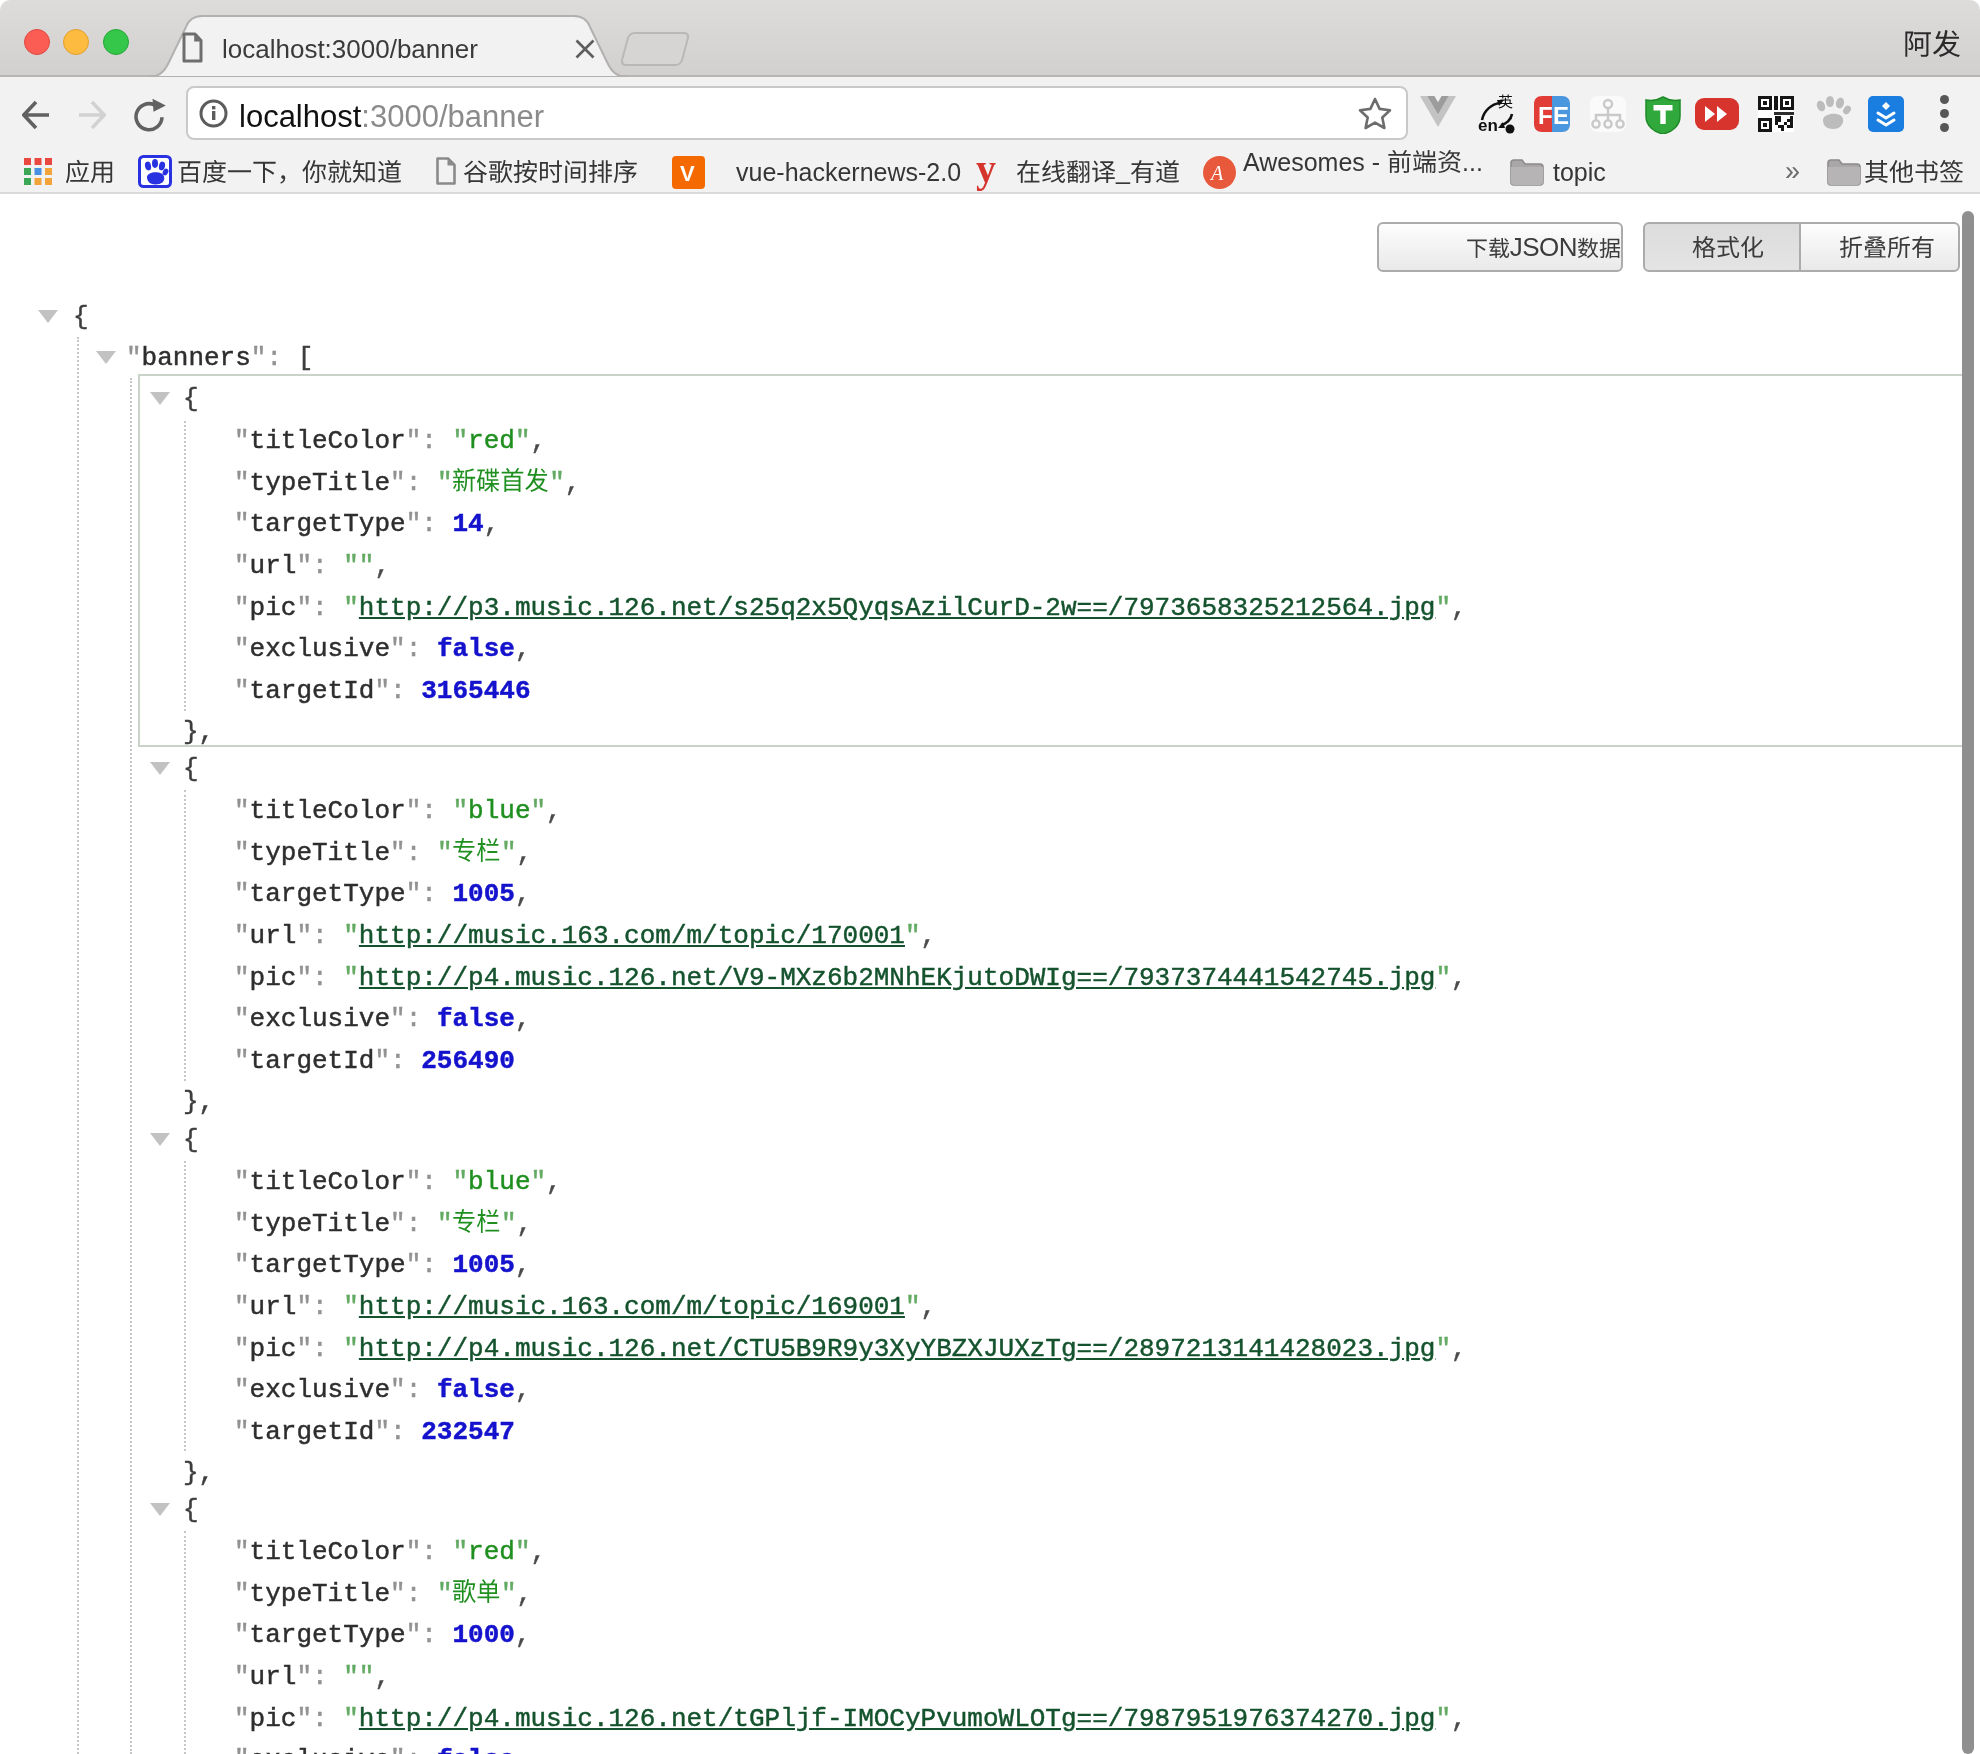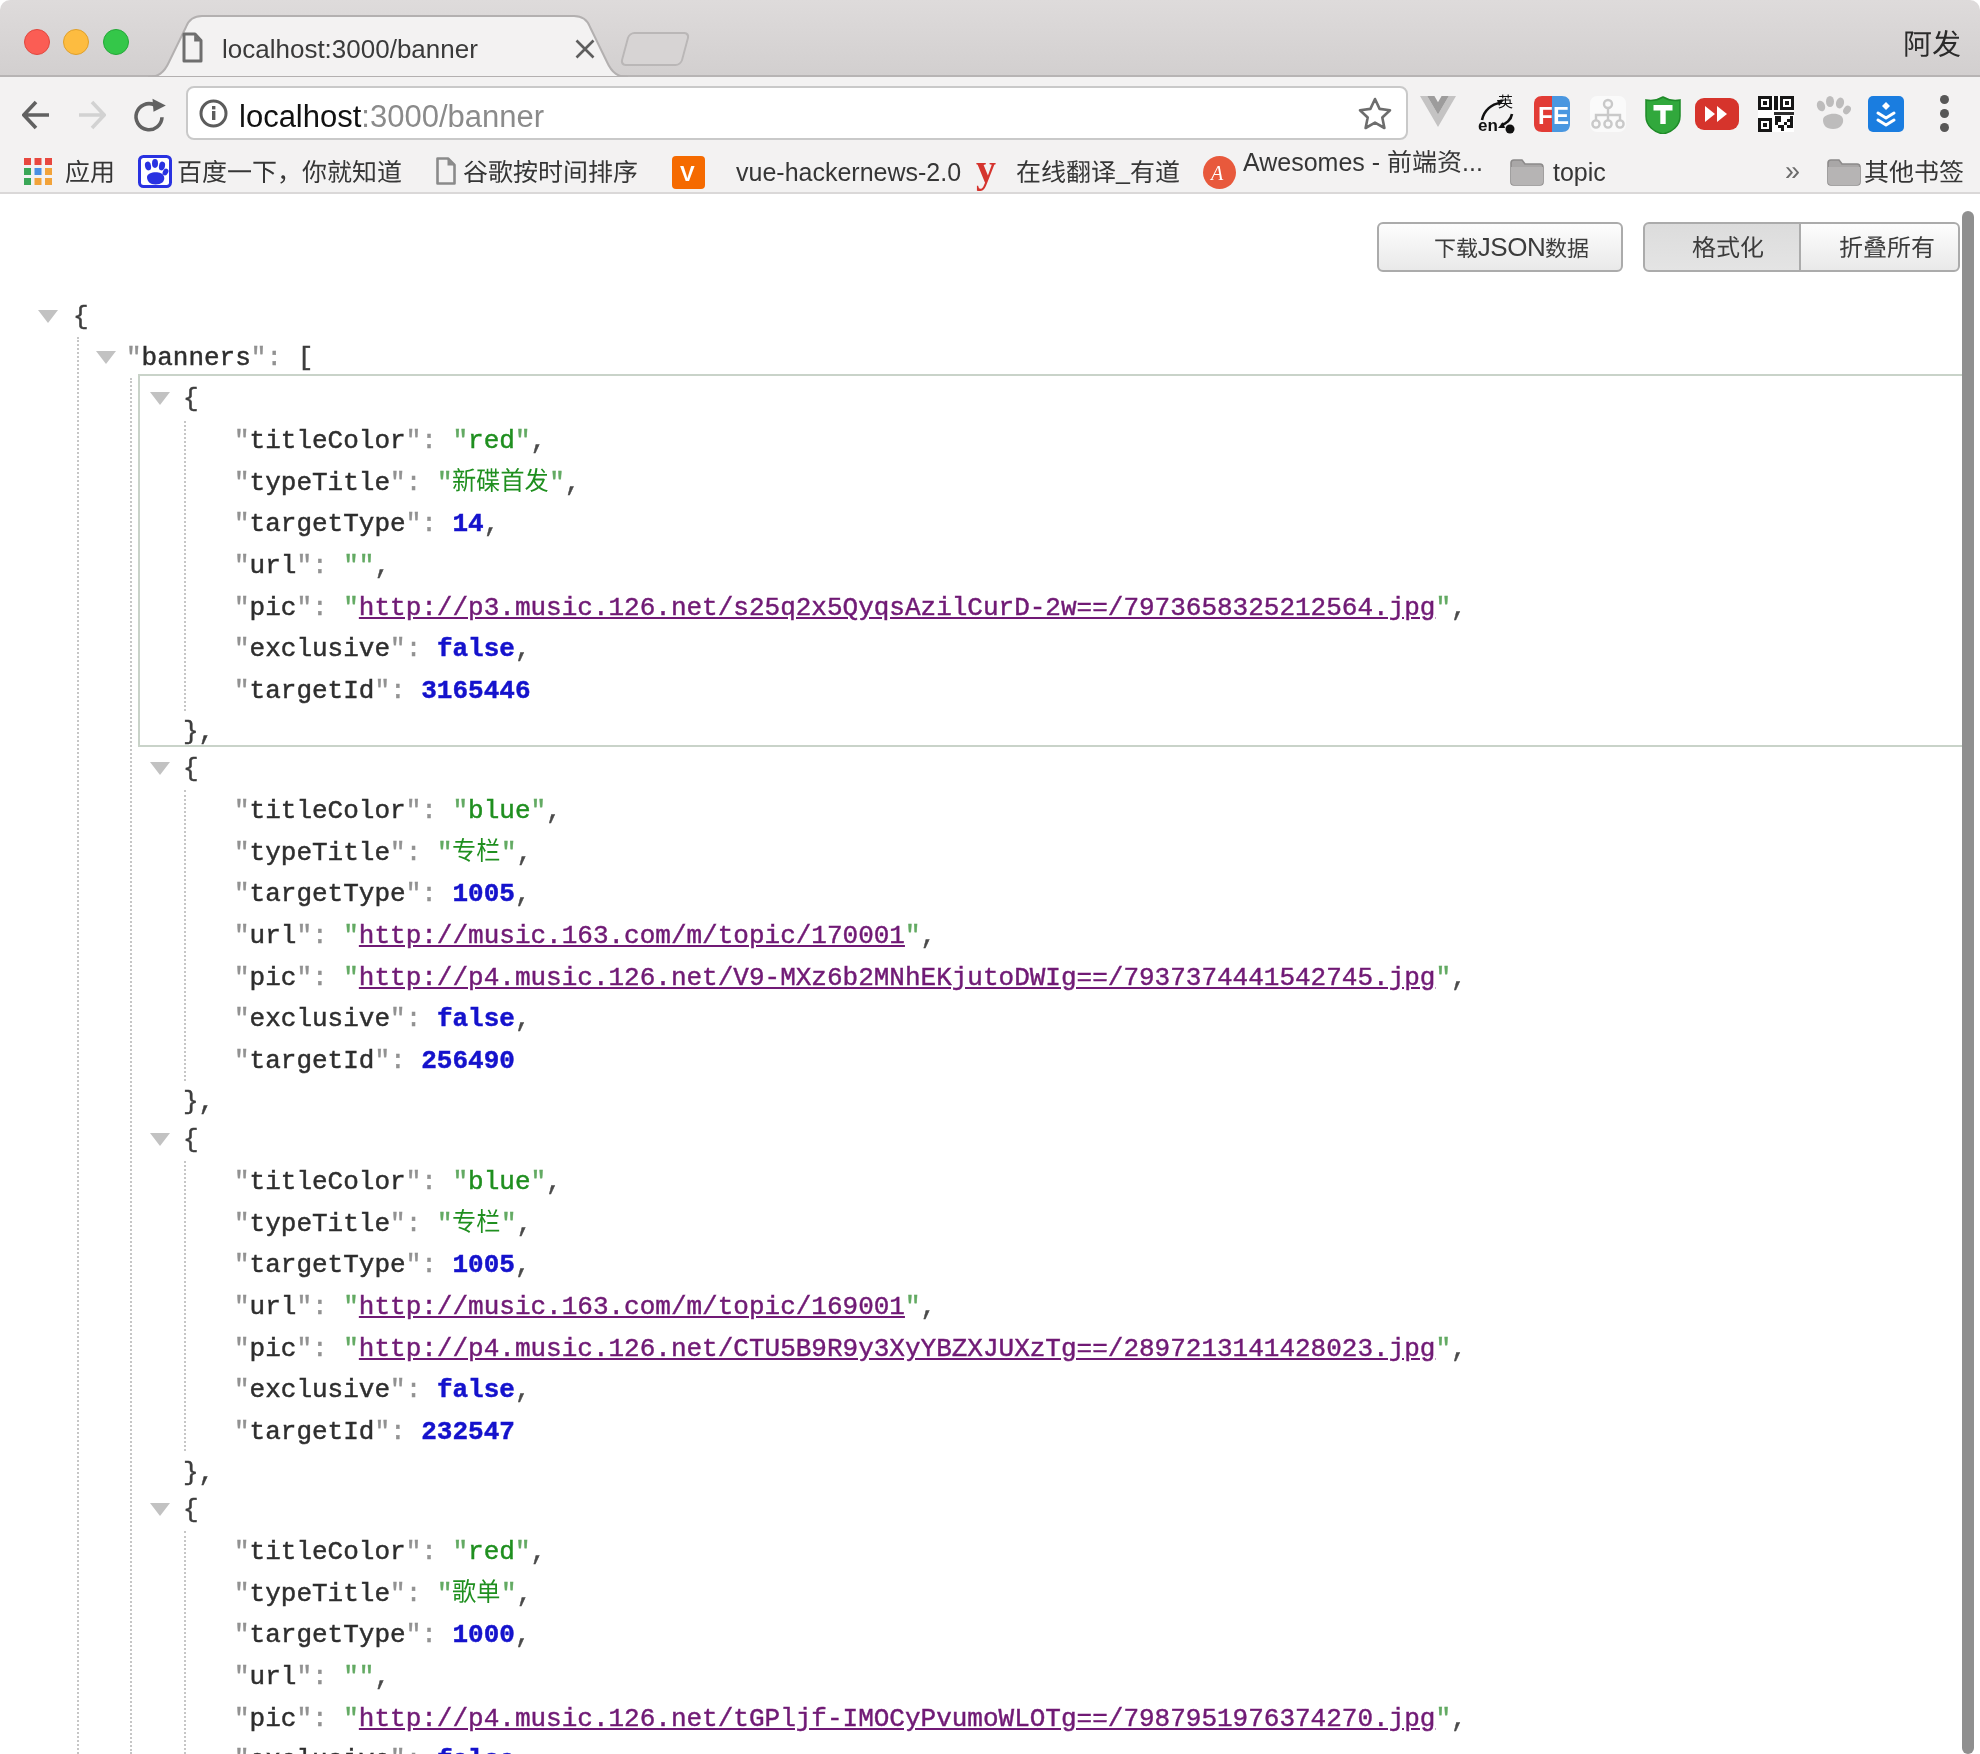--- a/index.html
+++ b/index.html
@@ -30,21 +30,21 @@
 #content{left:0;top:195px;width:1980px;height:1559px;background:#fff}
 .btn{border:2px solid #ababab;border-radius:6px;background:linear-gradient(#fdfdfd,#e9e9e9);
   font-size:26px;color:#3c3c3c;text-align:center;line-height:46px}
 #scroll{left:1962px;top:211px;width:12px;height:1543px;background:#8f8f8f;border-radius:7px;z-index:9}
 
 .row{position:absolute;height:42px;line-height:42px;font-family:"Liberation Mono",monospace;
   font-size:26px;white-space:pre;-webkit-text-stroke:0.45px currentColor}
 .q{color:#929292}.k{color:#2e2e2e}.c{color:#4a4a4a}.br{color:#3d3d3d}
 .g{color:#1f8f1f}.gq{color:#63aa63}
 .n{color:#1412cc;font-weight:bold}
-.l{color:#701a75;text-decoration:underline}
+.l{color:#14532d;text-decoration:underline}
 .guide{position:absolute;width:0;border-left:2px dotted #c6c6c6}
 .tri{position:absolute;width:0;height:0;border-left:10px solid transparent;
   border-right:10px solid transparent;border-top:13px solid #c2c2c2}
 #hovbox{left:138px;top:374px;width:1827px;height:373px;border:2px solid #c9d3c9}
 </style></head><body>
 <div id="page">
 
 <div id="tabstrip" class="abs"></div>
 <div id="tabline" class="abs"></div>
 <div class="abs light" style="left:24px;background:#fb5d54;border:1px solid #e1473e"></div>
@@ -242,21 +242,21 @@
 <div class="abs bm" style="left:1553px;top:158px">topic</div>
 <div class="abs" style="left:1785px;top:156px;font-size:27px;color:#6b6b6b">»</div>
 <svg class="abs" style="left:1827px;top:159px" width="34" height="27" viewBox="0 0 34 27">
 <path d="M1 4 C1 2.3 2.3 1 4 1 L12 1 L15 5 L30 5 C31.7 5 33 6.3 33 8 L33 23 C33 24.7 31.7 26 30 26 L4 26 C2.3 26 1 24.7 1 23 Z" fill="#a9a7a7" stroke="#8c8a8a" stroke-width="1.6"></path>
 <path d="M1 8 L33 8 L33 23 C33 24.7 31.7 26 30 26 L4 26 C2.3 26 1 24.7 1 23 Z" fill="#b6b4b4"></path>
   </svg>
 <div class="abs bm" style="left:1864px;top:158px"><svg preserveAspectRatio="none" style="vertical-align:-3.0px;" width="100.0" height="25" viewBox="0 -880 4000 1000">
       <path d="M573 -65C691 -21 810 33 880 76L949 26C871 -15 743 -71 625 -112ZM361 -118C291 -69 153 -11 45 21C61 36 83 62 94 78C202 43 339 -15 428 -71ZM686 -839V-723H313V-839H239V-723H83V-653H239V-205H54V-135H946V-205H761V-653H922V-723H761V-839ZM313 -205V-315H686V-205ZM313 -653H686V-553H313ZM313 -488H686V-379H313Z M1398 -740V-476L1271 -427L1300 -360L1398 -398V-72C1398 38 1433 67 1554 67C1581 67 1787 67 1815 67C1926 67 1951 22 1963 -117C1941 -122 1911 -135 1893 -147C1885 -29 1875 -2 1813 -2C1769 -2 1591 -2 1556 -2C1485 -2 1472 -14 1472 -72V-427L1620 -485V-143H1691V-512L1847 -573C1846 -416 1844 -312 1837 -285C1830 -259 1820 -255 1802 -255C1790 -255 1753 -254 1726 -256C1735 -238 1742 -208 1744 -186C1775 -185 1818 -186 1846 -193C1877 -201 1898 -220 1906 -266C1915 -309 1918 -453 1918 -635L1922 -648L1870 -669L1856 -658L1847 -650L1691 -590V-838H1620V-562L1472 -505V-740ZM1266 -836C1210 -684 1117 -534 1018 -437C1032 -420 1053 -382 1060 -365C1094 -401 1128 -442 1160 -487V78H1234V-603C1273 -671 1308 -743 1336 -815Z M2717 -760C2781 -717 2864 -656 2905 -617L2951 -674C2909 -711 2824 -770 2762 -810ZM2126 -665V-592H2418V-395H2060V-323H2418V79H2494V-323H2864C2853 -178 2839 -115 2819 -97C2809 -88 2798 -87 2777 -87C2754 -87 2689 -88 2626 -94C2640 -73 2650 -43 2652 -21C2713 -18 2773 -17 2804 -19C2839 -22 2862 -28 2882 -50C2912 -79 2928 -160 2943 -361C2944 -372 2946 -395 2946 -395H2800V-665H2494V-837H2418V-665ZM2494 -395V-592H2726V-395Z M3424 -280C3460 -215 3498 -128 3512 -75L3576 -101C3561 -153 3521 -238 3484 -302ZM3176 -252C3219 -190 3266 -108 3286 -57L3349 -88C3329 -139 3280 -219 3236 -279ZM3701 -403H3294V-339H3701ZM3574 -845C3548 -772 3503 -701 3449 -654C3460 -648 3477 -638 3491 -628C3388 -514 3204 -420 3035 -370C3052 -354 3070 -329 3080 -310C3152 -334 3225 -365 3294 -403C3370 -444 3441 -493 3501 -547C3606 -451 3773 -362 3916 -319C3927 -339 3948 -367 3964 -381C3816 -418 3637 -502 3542 -586L3563 -610L3526 -629C3542 -647 3558 -668 3573 -690H3665C3698 -647 3730 -592 3744 -557L3815 -575C3802 -607 3774 -652 3745 -690H3939V-752H3611C3624 -777 3635 -802 3645 -828ZM3185 -845C3154 -746 3099 -647 3037 -583C3054 -573 3085 -554 3099 -542C3133 -582 3167 -633 3197 -690H3241C3266 -646 3289 -593 3299 -558L3366 -578C3358 -608 3338 -651 3316 -690H3477V-752H3227C3237 -777 3247 -802 3256 -827ZM3759 -297C3717 -200 3658 -91 3600 -13H3063V54H3934V-13H3686C3734 -91 3786 -190 3827 -277Z" fill="#363636"></path>
     </svg></div>
 <div id="content" class="abs"></div>
-<div class="abs btn" style="left:1377px;top:222px;width:246px;height:50px;text-align:center;padding-left:23px"><svg preserveAspectRatio="none" style="vertical-align:-2.6px;" width="44.0" height="22" viewBox="0 -880 2000 1000">
+<div class="abs btn" style="left:1377px;top:222px;width:246px;height:50px;text-align:right;padding-left:23px"><svg preserveAspectRatio="none" style="vertical-align:-2.6px;" width="44.0" height="22" viewBox="0 -880 2000 1000">
       <path d="M55 -766V-691H441V79H520V-451C635 -389 769 -306 839 -250L892 -318C812 -379 653 -469 534 -527L520 -511V-691H946V-766Z M1736 -784C1782 -745 1835 -690 1858 -653L1915 -693C1890 -730 1836 -783 1790 -819ZM1839 -501C1813 -406 1776 -314 1729 -231C1710 -319 1697 -428 1689 -553H1951V-614H1686C1683 -685 1682 -760 1683 -839H1609C1609 -762 1611 -686 1614 -614H1368V-700H1545V-760H1368V-841H1296V-760H1105V-700H1296V-614H1054V-553H1617C1627 -394 1646 -253 1676 -145C1627 -75 1571 -15 1507 31C1525 44 1547 66 1560 82C1613 41 1661 -9 1704 -64C1741 22 1791 72 1856 72C1926 72 1951 26 1963 -124C1945 -131 1919 -146 1904 -163C1898 -46 1888 -1 1863 -1C1820 -1 1783 -50 1755 -136C1820 -239 1870 -357 1906 -481ZM1065 -92 1073 -22 1333 -49V76H1403V-56L1585 -75V-137L1403 -120V-214H1562V-279H1403V-360H1333V-279H1194C1216 -312 1237 -350 1258 -391H1583V-453H1288C1300 -479 1311 -505 1321 -531L1247 -551C1237 -518 1224 -484 1211 -453H1069V-391H1183C1166 -357 1152 -331 1144 -319C1128 -292 1113 -272 1098 -269C1107 -250 1117 -215 1121 -200C1130 -208 1160 -214 1202 -214H1333V-114Z" fill="#3c3c3c"></path>
     </svg><span style="letter-spacing:-0.5px">JSON</span><svg preserveAspectRatio="none" style="vertical-align:-2.6px;" width="44.0" height="22" viewBox="0 -880 2000 1000">
       <path d="M443 -821C425 -782 393 -723 368 -688L417 -664C443 -697 477 -747 506 -793ZM88 -793C114 -751 141 -696 150 -661L207 -686C198 -722 171 -776 143 -815ZM410 -260C387 -208 355 -164 317 -126C279 -145 240 -164 203 -180C217 -204 233 -231 247 -260ZM110 -153C159 -134 214 -109 264 -83C200 -37 123 -5 41 14C54 28 70 54 77 72C169 47 254 8 326 -50C359 -30 389 -11 412 6L460 -43C437 -59 408 -77 375 -95C428 -152 470 -222 495 -309L454 -326L442 -323H278L300 -375L233 -387C226 -367 216 -345 206 -323H70V-260H175C154 -220 131 -183 110 -153ZM257 -841V-654H50V-592H234C186 -527 109 -465 39 -435C54 -421 71 -395 80 -378C141 -411 207 -467 257 -526V-404H327V-540C375 -505 436 -458 461 -435L503 -489C479 -506 391 -562 342 -592H531V-654H327V-841ZM629 -832C604 -656 559 -488 481 -383C497 -373 526 -349 538 -337C564 -374 586 -418 606 -467C628 -369 657 -278 694 -199C638 -104 560 -31 451 22C465 37 486 67 493 83C595 28 672 -41 731 -129C781 -44 843 24 921 71C933 52 955 26 972 12C888 -33 822 -106 771 -198C824 -301 858 -426 880 -576H948V-646H663C677 -702 689 -761 698 -821ZM809 -576C793 -461 769 -361 733 -276C695 -366 667 -468 648 -576Z M1484 -238V81H1550V40H1858V77H1927V-238H1734V-362H1958V-427H1734V-537H1923V-796H1395V-494C1395 -335 1386 -117 1282 37C1299 45 1330 67 1344 79C1427 -43 1455 -213 1464 -362H1663V-238ZM1468 -731H1851V-603H1468ZM1468 -537H1663V-427H1467L1468 -494ZM1550 -22V-174H1858V-22ZM1167 -839V-638H1042V-568H1167V-349C1115 -333 1067 -319 1029 -309L1049 -235L1167 -273V-14C1167 0 1162 4 1150 4C1138 5 1099 5 1056 4C1065 24 1075 55 1077 73C1140 74 1179 71 1203 59C1228 48 1237 27 1237 -14V-296L1352 -334L1341 -403L1237 -370V-568H1350V-638H1237V-839Z" fill="#3c3c3c"></path>
     </svg></div>
 <div class="abs btn" style="left:1643px;top:222px;width:160px;height:50px;border-radius:6px 0 0 6px;background:linear-gradient(#dcdcdc,#e4e4e4)"><svg preserveAspectRatio="none" style="vertical-align:-2.9px;margin-left:9px" width="72.0" height="24" viewBox="0 -880 3000 1000">
       <path d="M575 -667H794C764 -604 723 -546 675 -496C627 -545 590 -597 563 -648ZM202 -840V-626H52V-555H193C162 -417 95 -260 28 -175C41 -158 60 -129 67 -109C117 -175 165 -284 202 -397V79H273V-425C304 -381 339 -327 355 -299L400 -356C382 -382 300 -481 273 -511V-555H387L363 -535C380 -523 409 -497 422 -484C456 -514 490 -550 521 -590C548 -543 583 -495 626 -450C541 -377 441 -323 341 -291C356 -276 375 -248 384 -230C410 -240 436 -250 462 -262V81H532V37H811V77H884V-270L930 -252C941 -271 962 -300 977 -315C878 -345 794 -392 726 -449C796 -522 853 -610 889 -713L842 -735L828 -732H612C628 -761 642 -791 654 -822L582 -841C543 -739 478 -641 403 -570V-626H273V-840ZM532 -29V-222H811V-29ZM511 -287C570 -318 625 -356 676 -401C725 -358 782 -319 847 -287Z M1709 -791C1761 -755 1823 -701 1853 -665L1905 -712C1875 -747 1811 -798 1760 -833ZM1565 -836C1565 -774 1567 -713 1570 -653H1055V-580H1575C1601 -208 1685 82 1849 82C1926 82 1954 31 1967 -144C1946 -152 1918 -169 1901 -186C1894 -52 1883 4 1855 4C1756 4 1678 -241 1653 -580H1947V-653H1649C1646 -712 1645 -773 1645 -836ZM1059 -24 1083 50C1211 22 1395 -20 1565 -60L1559 -128L1345 -82V-358H1532V-431H1090V-358H1270V-67Z M2867 -695C2797 -588 2701 -489 2596 -406V-822H2516V-346C2452 -301 2386 -262 2322 -230C2341 -216 2365 -190 2377 -173C2423 -197 2470 -224 2516 -254V-81C2516 31 2546 62 2646 62C2668 62 2801 62 2824 62C2930 62 2951 -4 2962 -191C2939 -197 2907 -213 2887 -228C2880 -57 2873 -13 2820 -13C2791 -13 2678 -13 2654 -13C2606 -13 2596 -24 2596 -79V-309C2725 -403 2847 -518 2939 -647ZM2313 -840C2252 -687 2150 -538 2042 -442C2058 -425 2083 -386 2092 -369C2131 -407 2170 -452 2207 -502V80H2286V-619C2324 -682 2359 -750 2387 -817Z" fill="#3c3c3c"></path>
     </svg></div>
 <div class="abs btn" style="left:1801px;top:222px;width:161px;height:50px;border-radius:0 6px 6px 0;border-left:2px solid #ababab;margin-left:-2px"><svg preserveAspectRatio="none" style="vertical-align:-2.9px;margin-left:14px" width="96.0" height="24" viewBox="0 -880 4000 1000">
       <path d="M454 -751V-435C454 -278 442 -113 343 29C363 42 389 62 403 78C511 -76 528 -252 528 -436H717V74H791V-436H960V-507H528V-695C665 -712 818 -737 923 -768L877 -832C775 -799 601 -769 454 -751ZM193 -840V-638H52V-567H193V-352L38 -310L60 -237L193 -277V-12C193 1 187 5 174 6C161 6 119 7 74 5C84 24 94 55 97 75C164 75 204 73 231 61C257 49 266 29 266 -13V-299L408 -342L398 -412L266 -373V-567H401V-638H266V-840Z M1248 -720C1319 -709 1388 -697 1453 -683C1364 -663 1266 -650 1174 -643C1184 -631 1195 -611 1200 -596C1317 -607 1442 -627 1551 -660C1631 -640 1701 -618 1754 -596L1797 -636C1751 -654 1694 -671 1631 -688C1698 -715 1755 -749 1796 -792L1758 -817L1747 -815H1211V-764H1679C1642 -742 1598 -724 1549 -708C1464 -728 1371 -745 1281 -757ZM1084 -377V-242H1154V-326H1846V-242H1919V-377H1869L1916 -415C1882 -434 1839 -453 1791 -471C1841 -499 1883 -534 1912 -576L1872 -598L1860 -596H1522V-548H1812C1789 -528 1759 -510 1727 -494C1676 -512 1622 -528 1570 -541L1533 -504C1576 -493 1618 -480 1659 -466C1606 -448 1549 -434 1494 -426C1506 -415 1521 -395 1528 -381C1596 -395 1666 -414 1729 -441C1783 -420 1831 -398 1866 -377H1100C1168 -391 1237 -411 1299 -440C1347 -419 1389 -398 1421 -378L1469 -416C1439 -434 1400 -453 1357 -471C1404 -500 1444 -535 1471 -578L1432 -598L1421 -596H1102V-548H1375C1354 -528 1327 -510 1297 -495C1252 -512 1204 -528 1157 -541L1121 -505C1159 -493 1197 -480 1234 -466C1180 -446 1121 -431 1063 -422C1074 -411 1088 -390 1094 -377ZM1296 -139H1698V-91H1296ZM1296 -184V-231H1698V-184ZM1296 -47H1698V3H1296ZM1225 -280V3H1057V58H1945V3H1772V-280Z M2534 -739V-406C2534 -267 2523 -91 2404 32C2420 42 2451 67 2462 82C2591 -48 2611 -255 2611 -406V-429H2766V77H2841V-429H2958V-501H2611V-684C2726 -702 2854 -728 2939 -764L2888 -828C2806 -790 2659 -758 2534 -739ZM2172 -361V-391V-521H2370V-361ZM2441 -819C2362 -783 2218 -756 2098 -741V-391C2098 -261 2093 -88 2029 34C2045 43 2077 68 2090 82C2147 -22 2165 -167 2170 -293H2442V-589H2172V-685C2284 -699 2408 -721 2489 -756Z M3391 -840C3379 -797 3365 -753 3347 -710H3063V-640H3316C3252 -508 3160 -386 3040 -304C3054 -290 3078 -263 3088 -246C3151 -291 3207 -345 3255 -406V79H3329V-119H3748V-15C3748 0 3743 6 3726 6C3707 7 3646 8 3580 5C3590 26 3601 57 3605 77C3691 77 3746 77 3779 66C3812 53 3822 30 3822 -14V-524H3336C3359 -562 3379 -600 3397 -640H3939V-710H3427C3442 -747 3455 -785 3467 -822ZM3329 -289H3748V-184H3329ZM3329 -353V-456H3748V-353Z" fill="#3c3c3c"></path>
     </svg></div>

